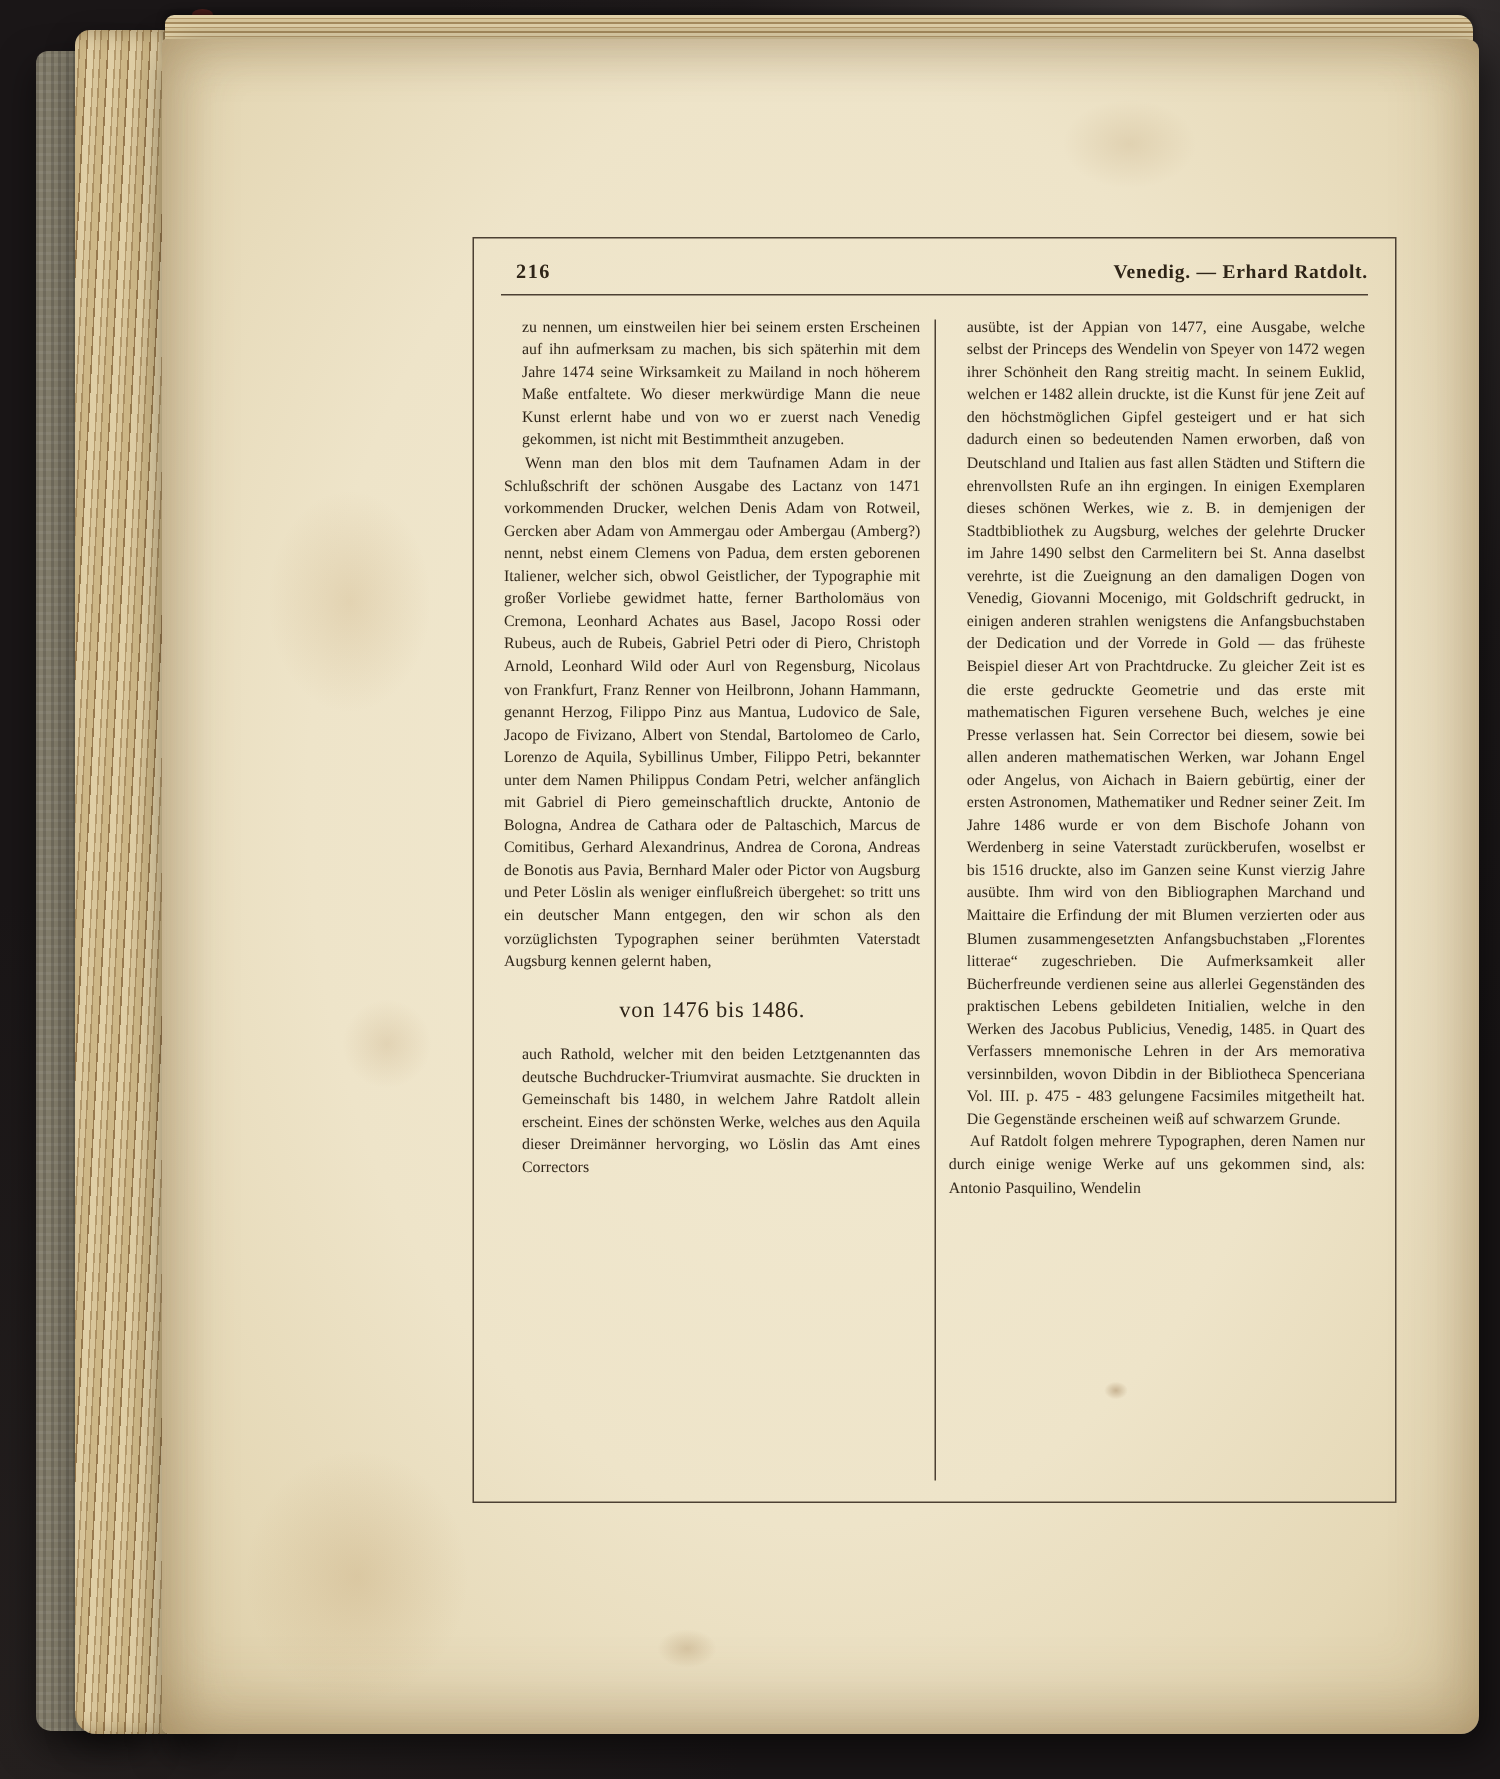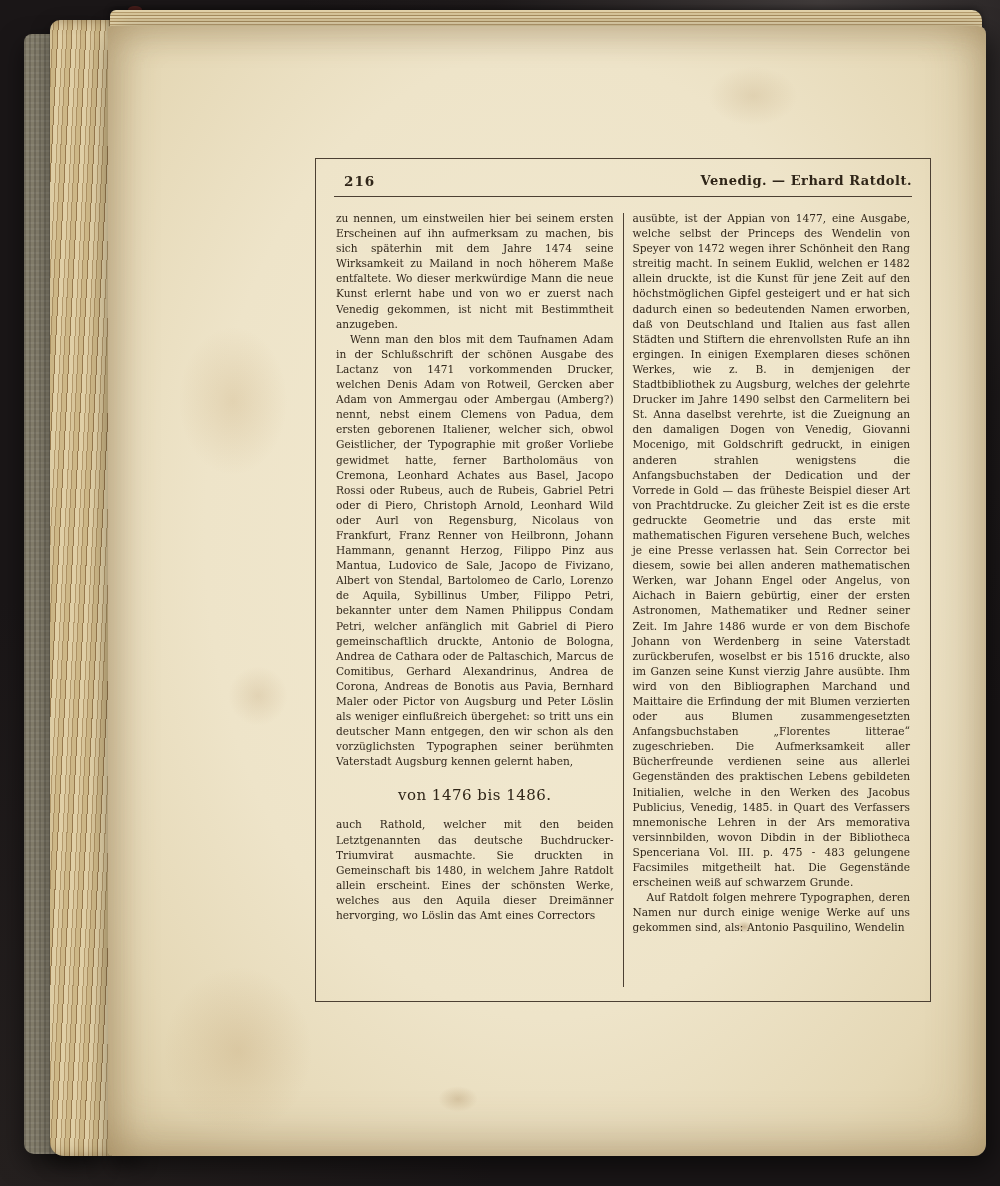--- a/index.html
+++ b/index.html
@@ -12,21 +12,21 @@
   .scene{
     position:relative;width:1000px;height:1186px;
     background:
       radial-gradient(ellipse at 82% 0%, rgba(125,118,115,.38) 0%, rgba(60,56,55,.12) 28%, transparent 45%),
       radial-gradient(ellipse at 0% 100%, rgba(70,62,55,.25) 0%, transparent 35%),
       #1a1617;
     overflow:hidden;
   }
   .speck{position:absolute;left:128px;top:6px;width:14px;height:7px;background:#5d2420;border-radius:50%;opacity:.8;}
 
-  .book{position:absolute;left:24px;top:4px;width:964px;height:1166px;}
+  .book{position:absolute;left:24px;top:4px;width:964px;height:1166px;font-family:Liberation Serif, serif;}
 
   
   .cover-edge{
     position:absolute;left:0;top:30px;width:70px;height:1120px;
     border-radius:8px 0 0 10px;
     background:
       repeating-linear-gradient(90deg, rgba(0,0,0,.14) 0 2px, transparent 2px 5px),
       repeating-linear-gradient(0deg, rgba(255,255,255,.06) 0 2px, transparent 2px 6px),
       #837d6b;
     box-shadow:0 10px 24px rgba(0,0,0,.5);
@@ -101,21 +101,21 @@
   .col{width:282px;padding:0 6px;overflow:hidden;}
   .col-divider{width:1px;background:#4c4033;margin:2px 3px 6px 3px;}
 
   .para{
     margin:0;
     font-size:10.6px;line-height:15.1px;
     text-align:justify;text-indent:14px;
     color:#30261a;
     word-spacing:.3px;
   }
-  .para.no-indent{text-indent:0;}
+  .para.no-indent{text-indent:0;margin-left:12px;}
 
   .section-heading{margin:17px 0 13px 0;text-align:center;color:#2f2518;}
   .sh-title{font-size:17px;font-weight:bold;letter-spacing:3px;}
   .sh-sub{font-size:15px;margin-top:3px;letter-spacing:.5px;}
 </style>
 </head>
 <body>
 
 <div class="scene">
   <div class="speck"></div>

